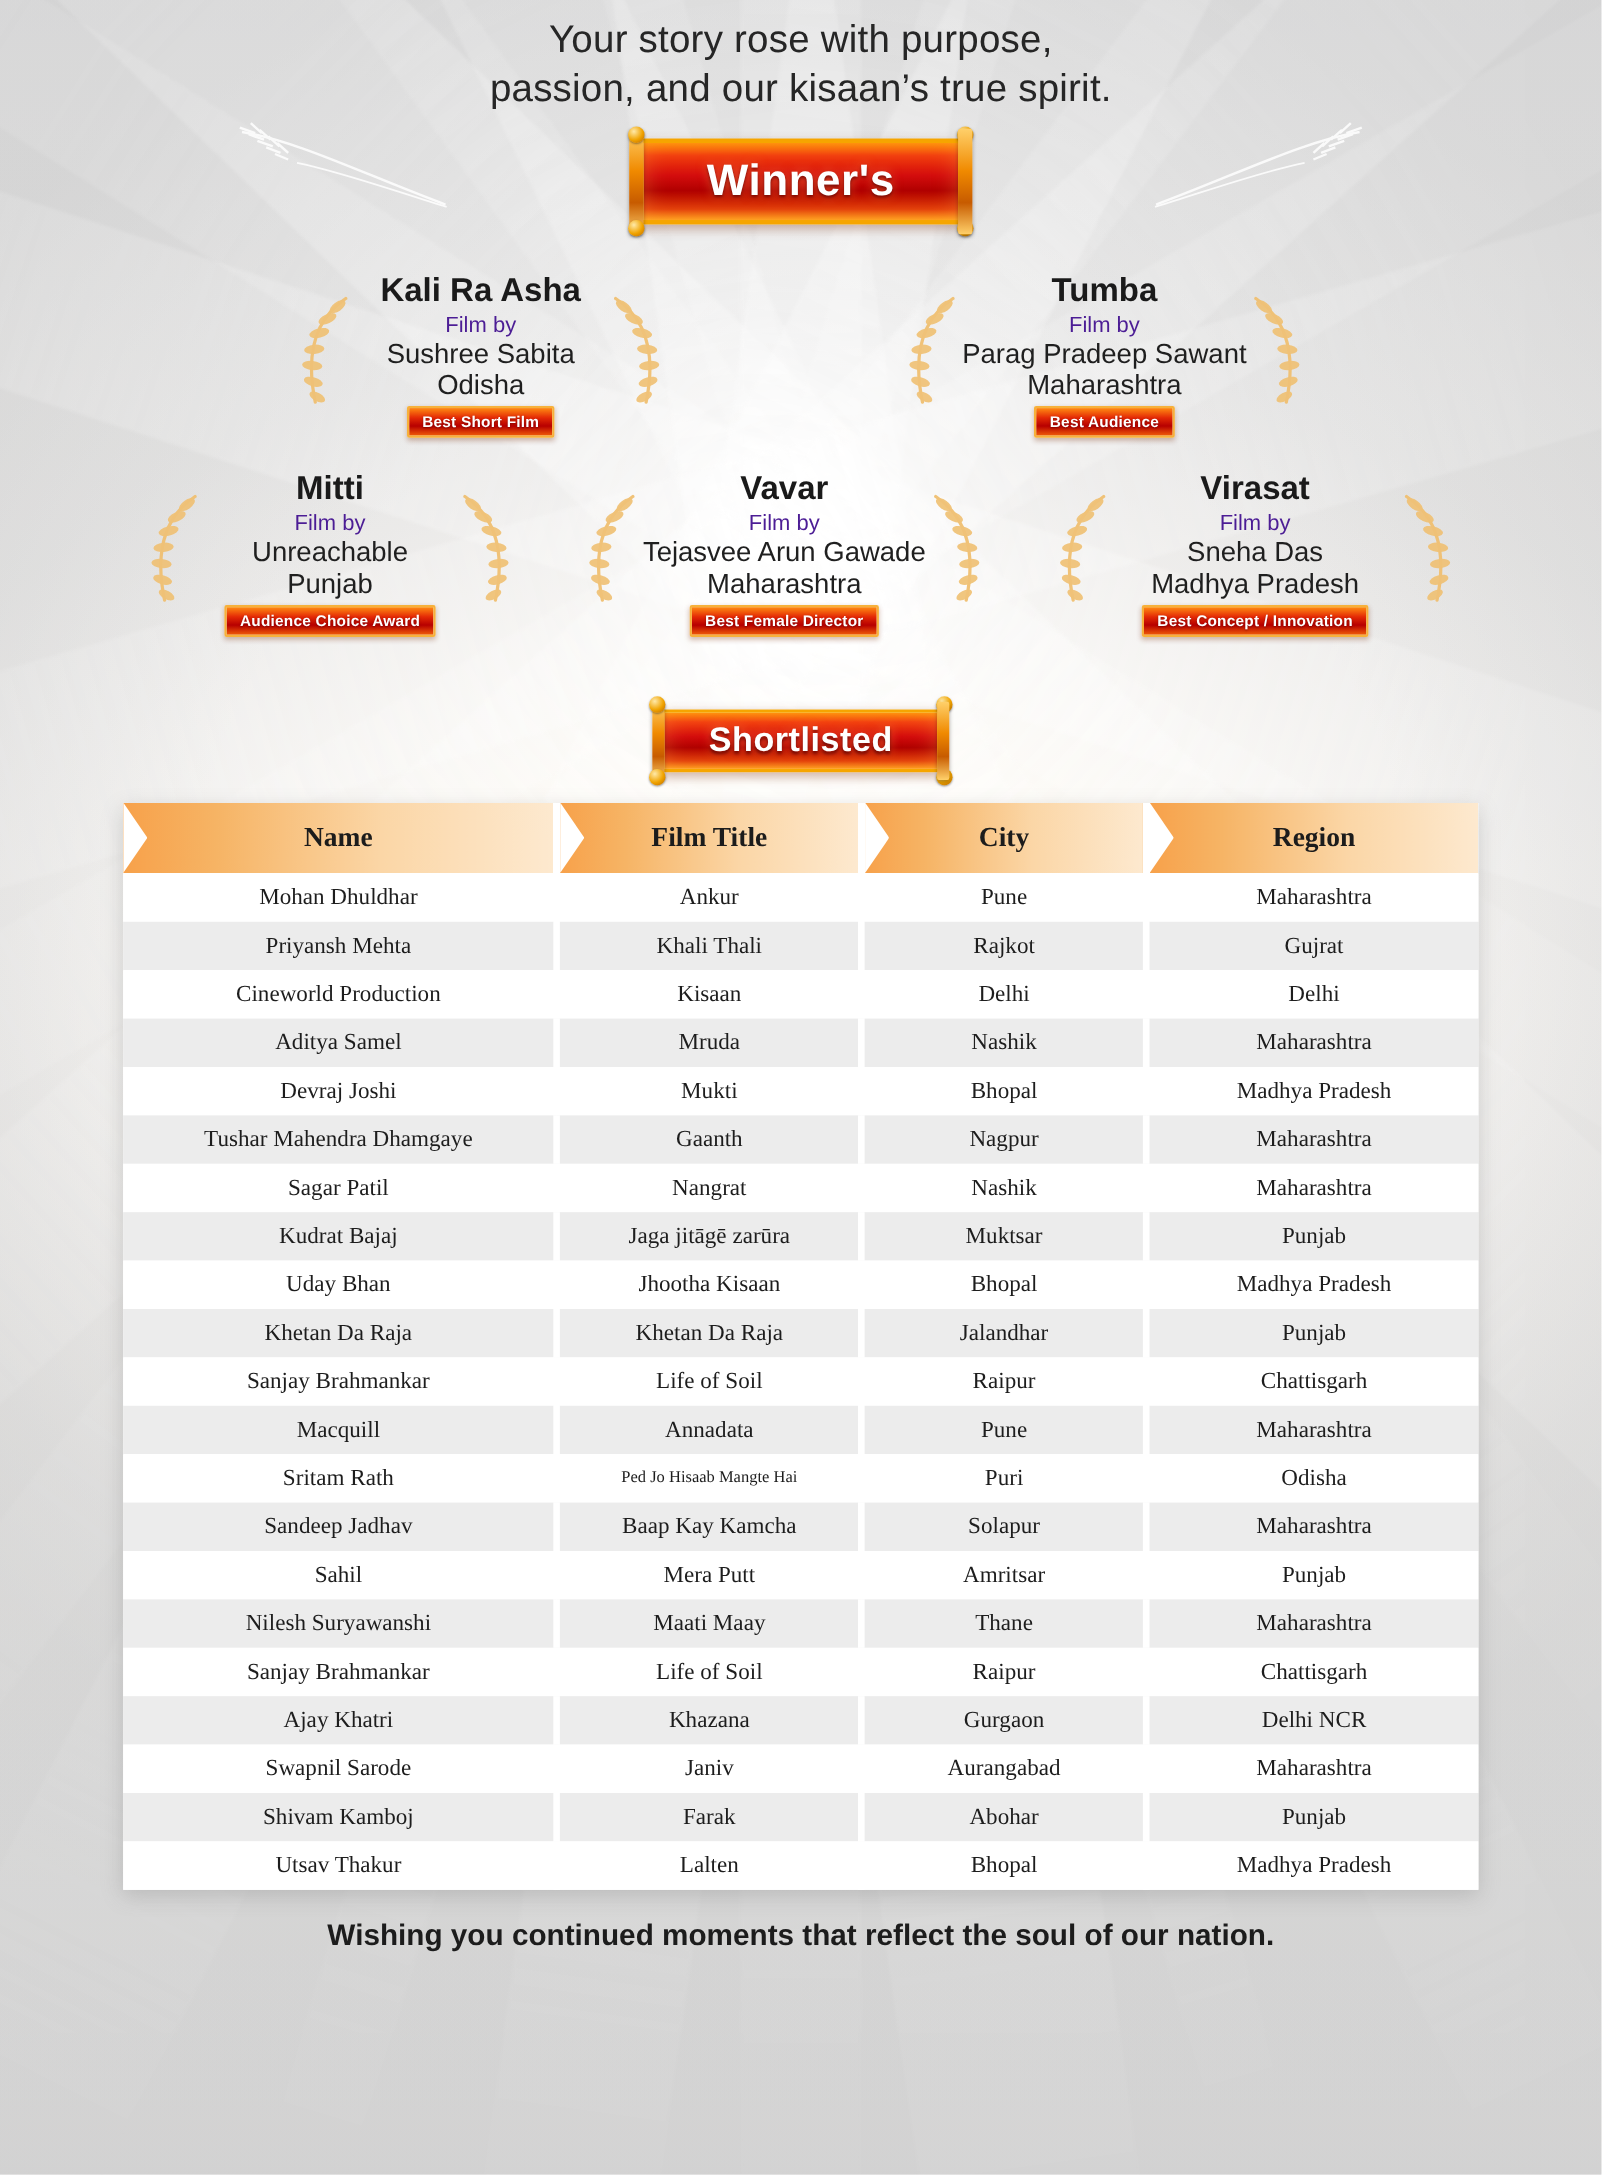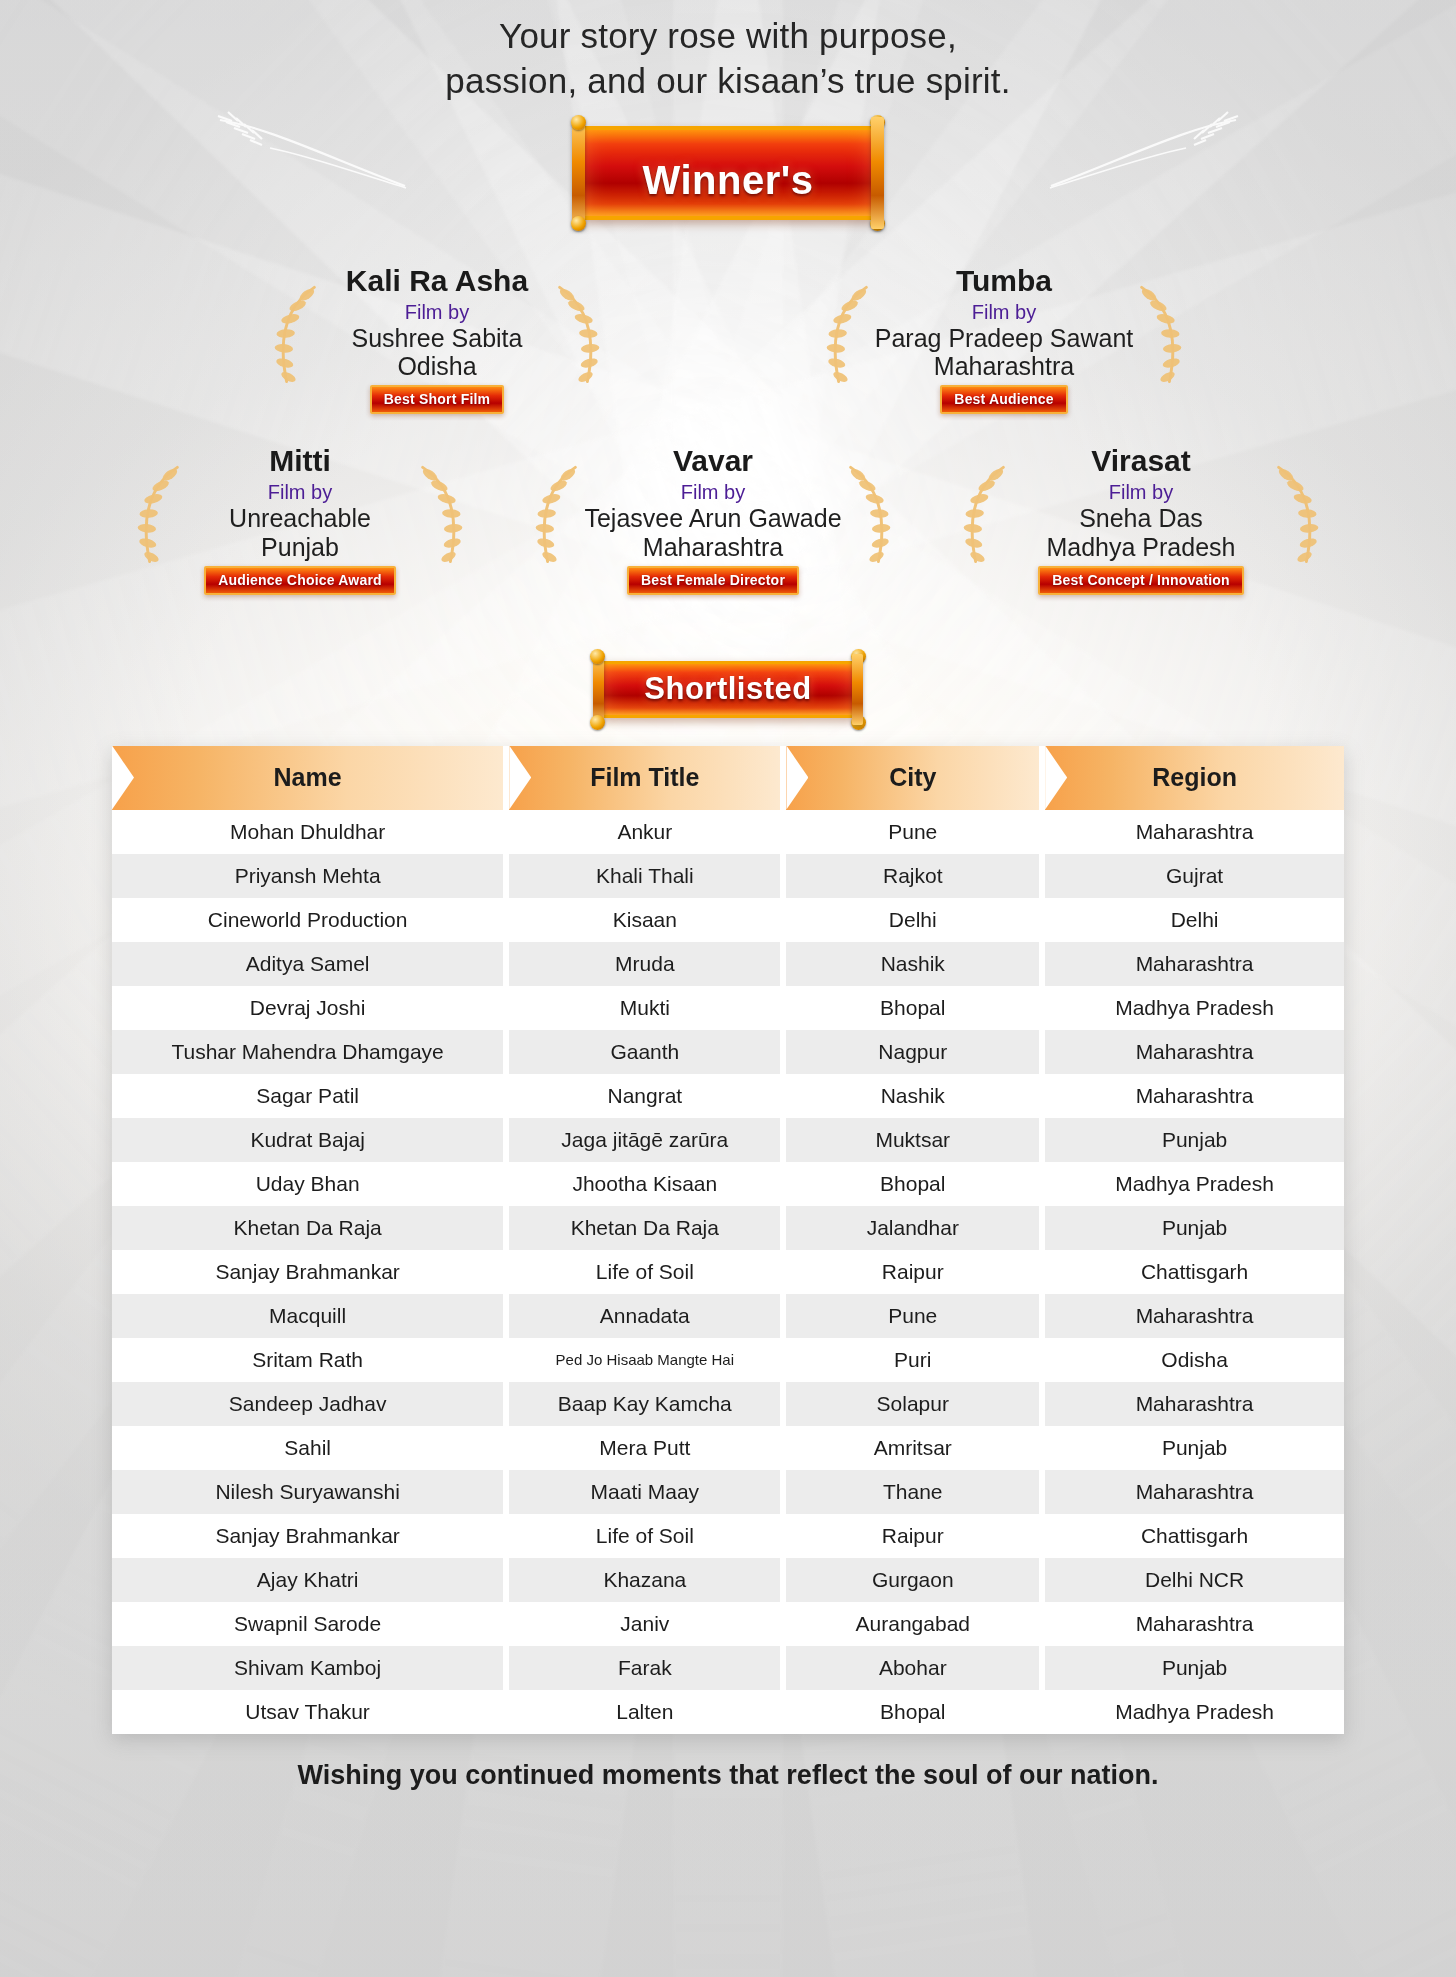--- a/index.html
+++ b/index.html
@@ -61,21 +61,21 @@
 
   
   .banner-wrap {
     display: flex;
     justify-content: center;
     margin-top: 22px;
   }
   .banner {
     position: relative;
     display: inline-block;
-    padding: 30px 58px 16px;
+    padding: 14px 58px 16px;
     background:
       linear-gradient(180deg, #ff8a00 0%, #f23b0c 16%, #d40d0d 42%, #b00000 62%, #e23a07 86%, #ff9b18 100%);
     border: 4px solid #f6a500;
     border-radius: 3px;
     box-shadow: 0 4px 10px rgba(120,40,0,.35), inset 0 0 22px rgba(255,190,80,.35);
   }
   .banner::before, .banner::after {
     content: "";
     position: absolute;
     top: -13px;
@@ -185,20 +185,21 @@
     margin-top: 28px;
     background: #fff;
     box-shadow: 0 6px 18px rgba(110,110,110,.28);
     padding: 0;
     box-sizing: border-box;
   }
   table {
     border-collapse: collapse;
     width: 100%;
     table-layout: fixed;
+    font-family: Liberation Serif, serif;
   }
   thead th {
     height: 62px;
     font-size: 25px;
     font-weight: bold;
     color: #1c1c1c;
     text-align: center;
     position: relative;
     background: linear-gradient(90deg, #f7a14a 0%, #f6b465 22%, #fbd6a6 60%, #fde9cf 100%);
     border-right: 6px solid #ffffff;

